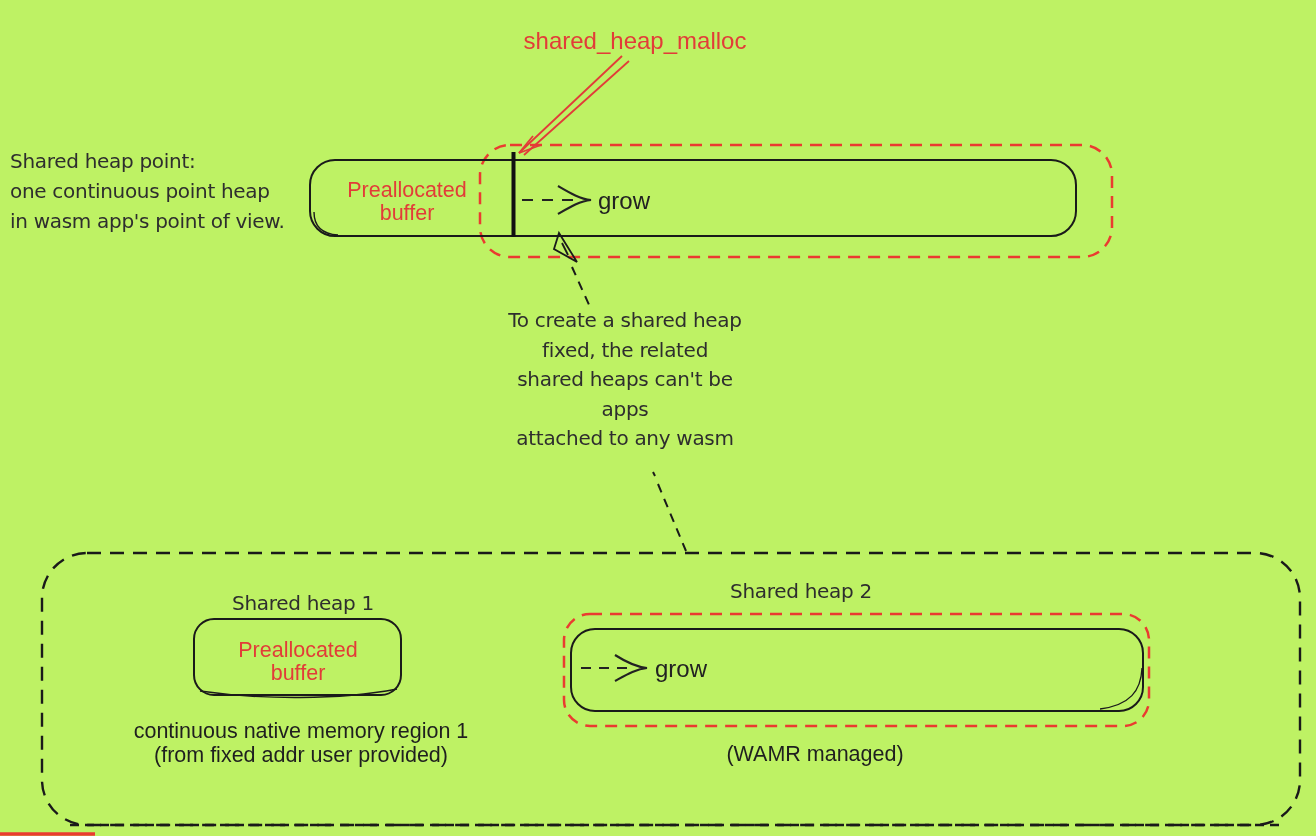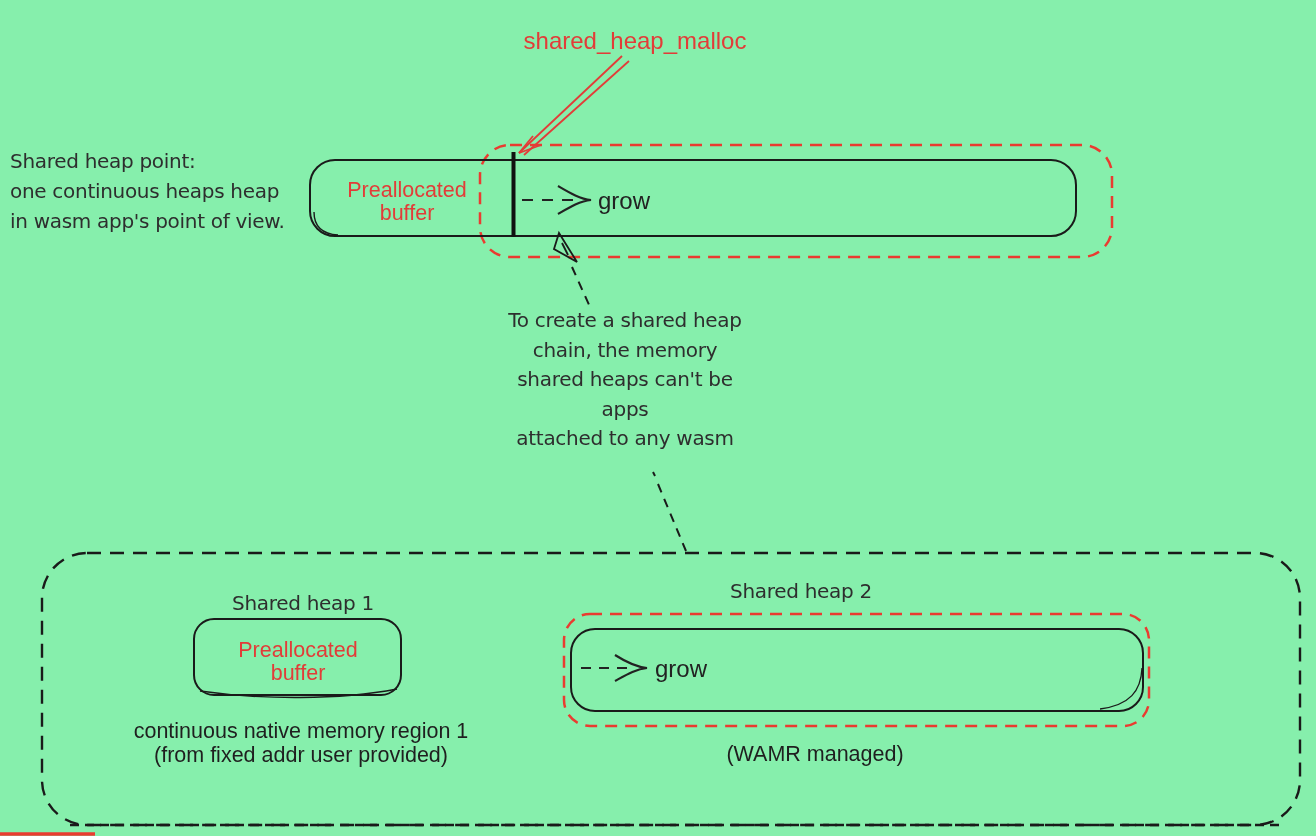--- a/index.html
+++ b/index.html
@@ -1,20 +1,20 @@
 <!DOCTYPE html>
 <html><head>
 <meta charset="utf-8">
 <style>
   html, body { margin: 0; padding: 0; background: #fbf8e3; }
   #canvas {
     position: relative;
     width: 1316px;
     height: 836px;
-    background: #86efac;
+    background: #bef264;
     overflow: hidden;
     font-family: "DejaVu Sans", sans-serif;
   }
   #shape-layer { position: absolute; left: 0; top: 0; }
   .txt { position: absolute; color: #2e2e2e; }
   .font-round { font-family: "DejaVu Sans", sans-serif; letter-spacing: -0.3px; }
   .font-arial { font-family: "Liberation Sans", sans-serif; }
   .red-text { color: #e23c38; }
   .center { text-align: center; }
 
@@ -82,34 +82,34 @@
       <path d="M 615 655 C 626 662 636 667 647 668 C 636 669 626 675 615 681"></path>
     </g>
 
     <line x1="0" y1="834" x2="95" y2="834" stroke="#ea3b30" stroke-width="3.5"></line>
   </svg>
 
   <div id="malloc-label" class="txt font-arial red-text center">shared_heap_malloc</div>
 
   <div id="chain-note" class="txt font-round">
     <div>Shared heap point:</div>
-    <div>one continuous heaps heap</div>
+    <div>one continuous point heap</div>
     <div>in wasm app's point of view.</div>
   </div>
 
   <div id="prealloc-top" class="txt font-arial red-text center">
     <div>Preallocated</div>
     <div>buffer</div>
   </div>
 
   <div id="grow-top" class="txt font-arial">grow</div>
 
   <div id="middle-note" class="txt font-round center">
     <div>To create a shared heap</div>
-    <div>chain, the memory</div>
+    <div>fixed, the related</div>
     <div>shared heaps can't be</div>
     <div>apps</div>
     <div>attached to any wasm</div>
   </div>
 
   <div id="heap1-title" class="txt font-round center">Shared heap 1</div>
   <div id="prealloc-bottom" class="txt font-arial red-text center">
     <div>Preallocated</div>
     <div>buffer</div>
   </div>

